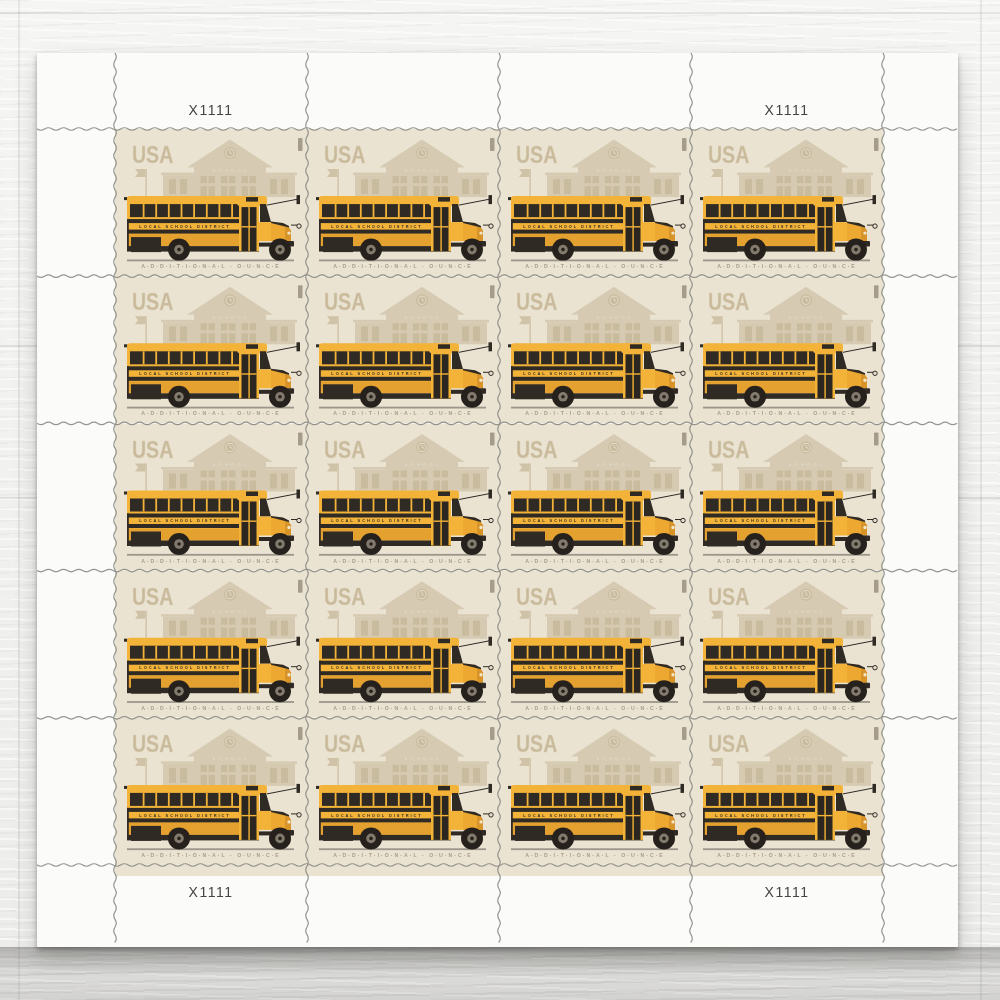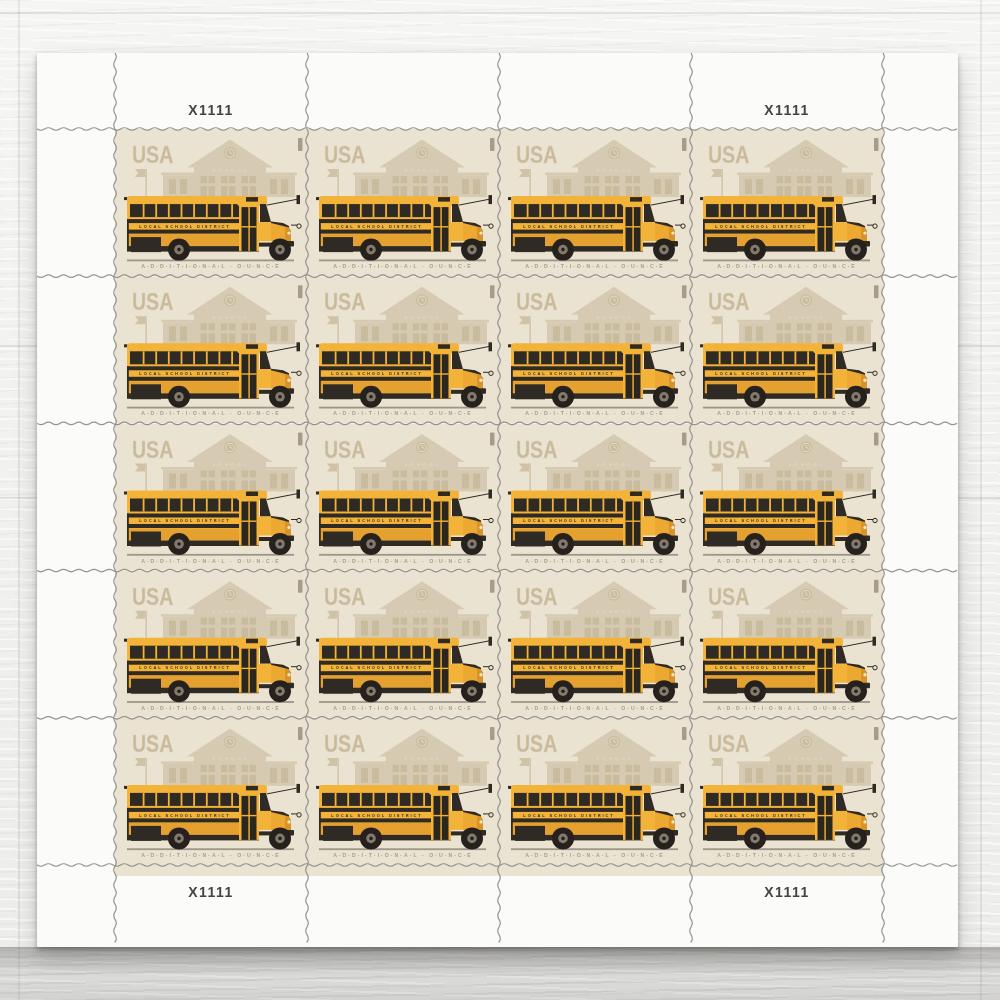--- a/index.html
+++ b/index.html
@@ -32,21 +32,21 @@
     background:#fbfbf9;border-radius:1px;
     box-shadow:0 3px 5px rgba(55,53,50,.40), 0 12px 24px rgba(55,53,50,.22);
   }
   .bleed-strip{
     position:absolute;left:78px;top:812px;width:768px;height:11px;
     background:#eae3d2;
   }
   .pane{position:absolute;left:0;top:0;}
   .plate{
     position:absolute;transform:translate(-50%,-50%);
-    font-size:14px;font-weight:bold;letter-spacing:1.5px;color:#474340;
+    font-size:14px;font-weight:normal;letter-spacing:1.5px;color:#474340;
     white-space:nowrap;
   }
   .plate.tl{left:174px;top:57px;}
   .plate.tr{left:750px;top:57px;}
   .plate.bl{left:174px;top:839px;}
   .plate.br{left:750px;top:839px;}
   .defs-svg{position:absolute;width:0;height:0;}
 </style>
 </head>
 <body>

